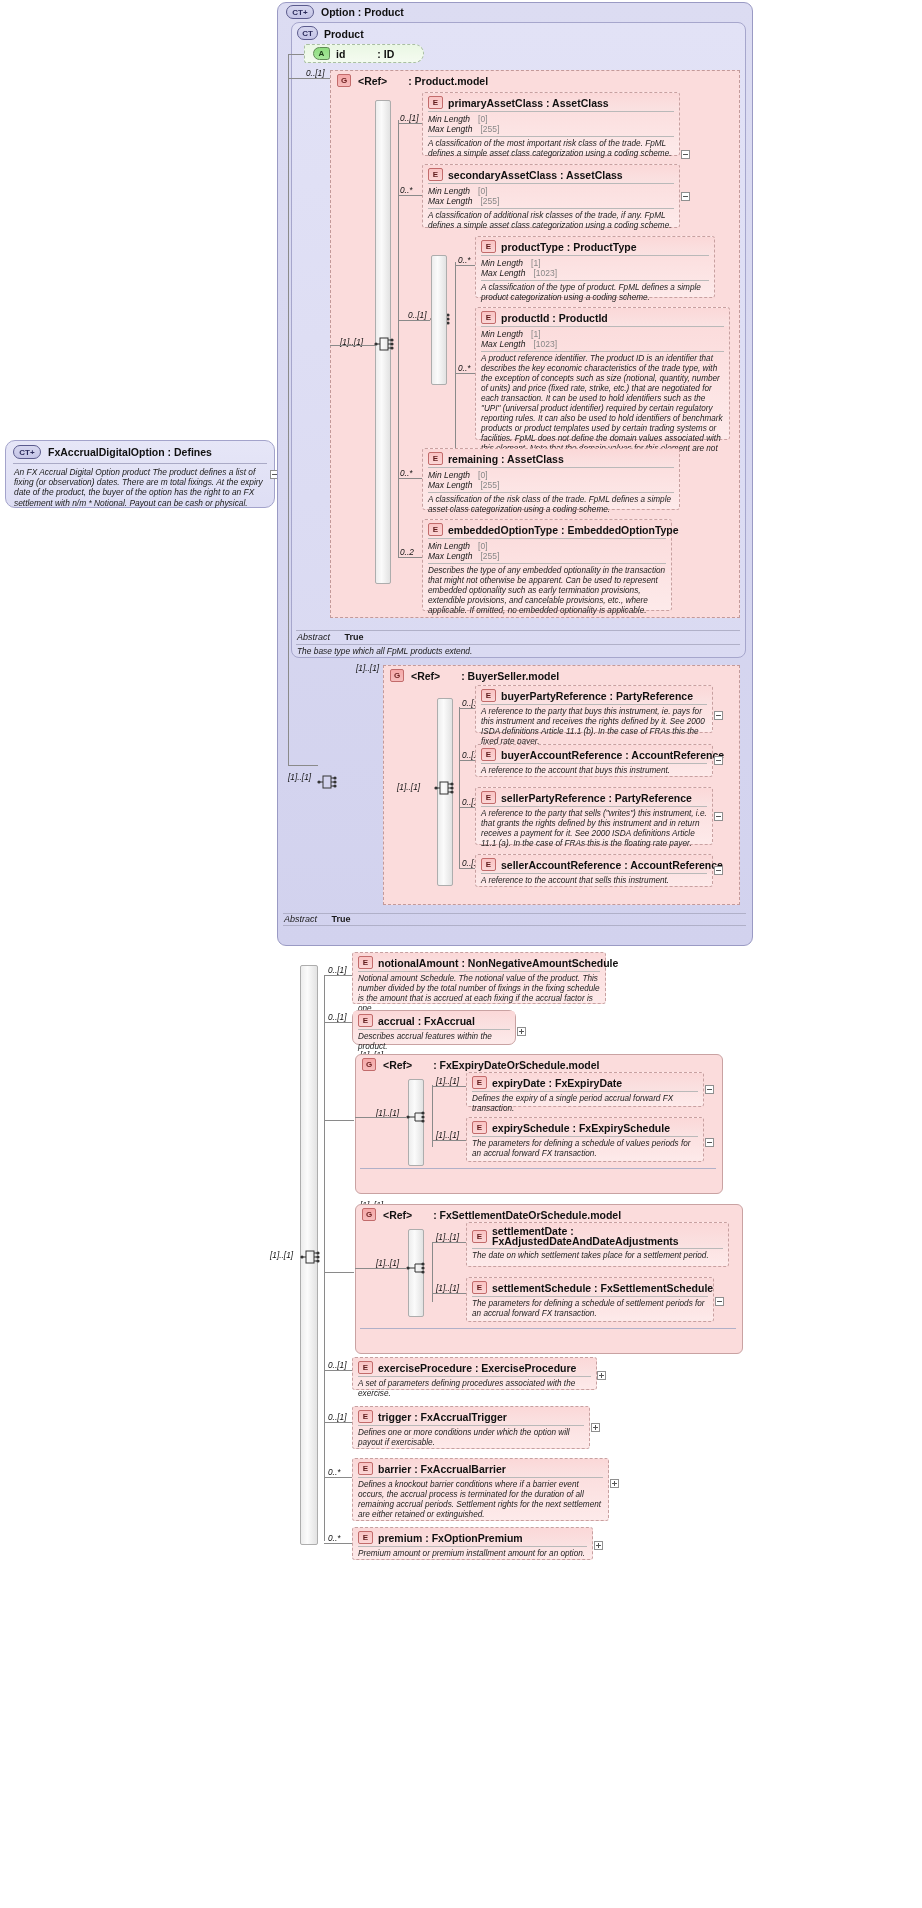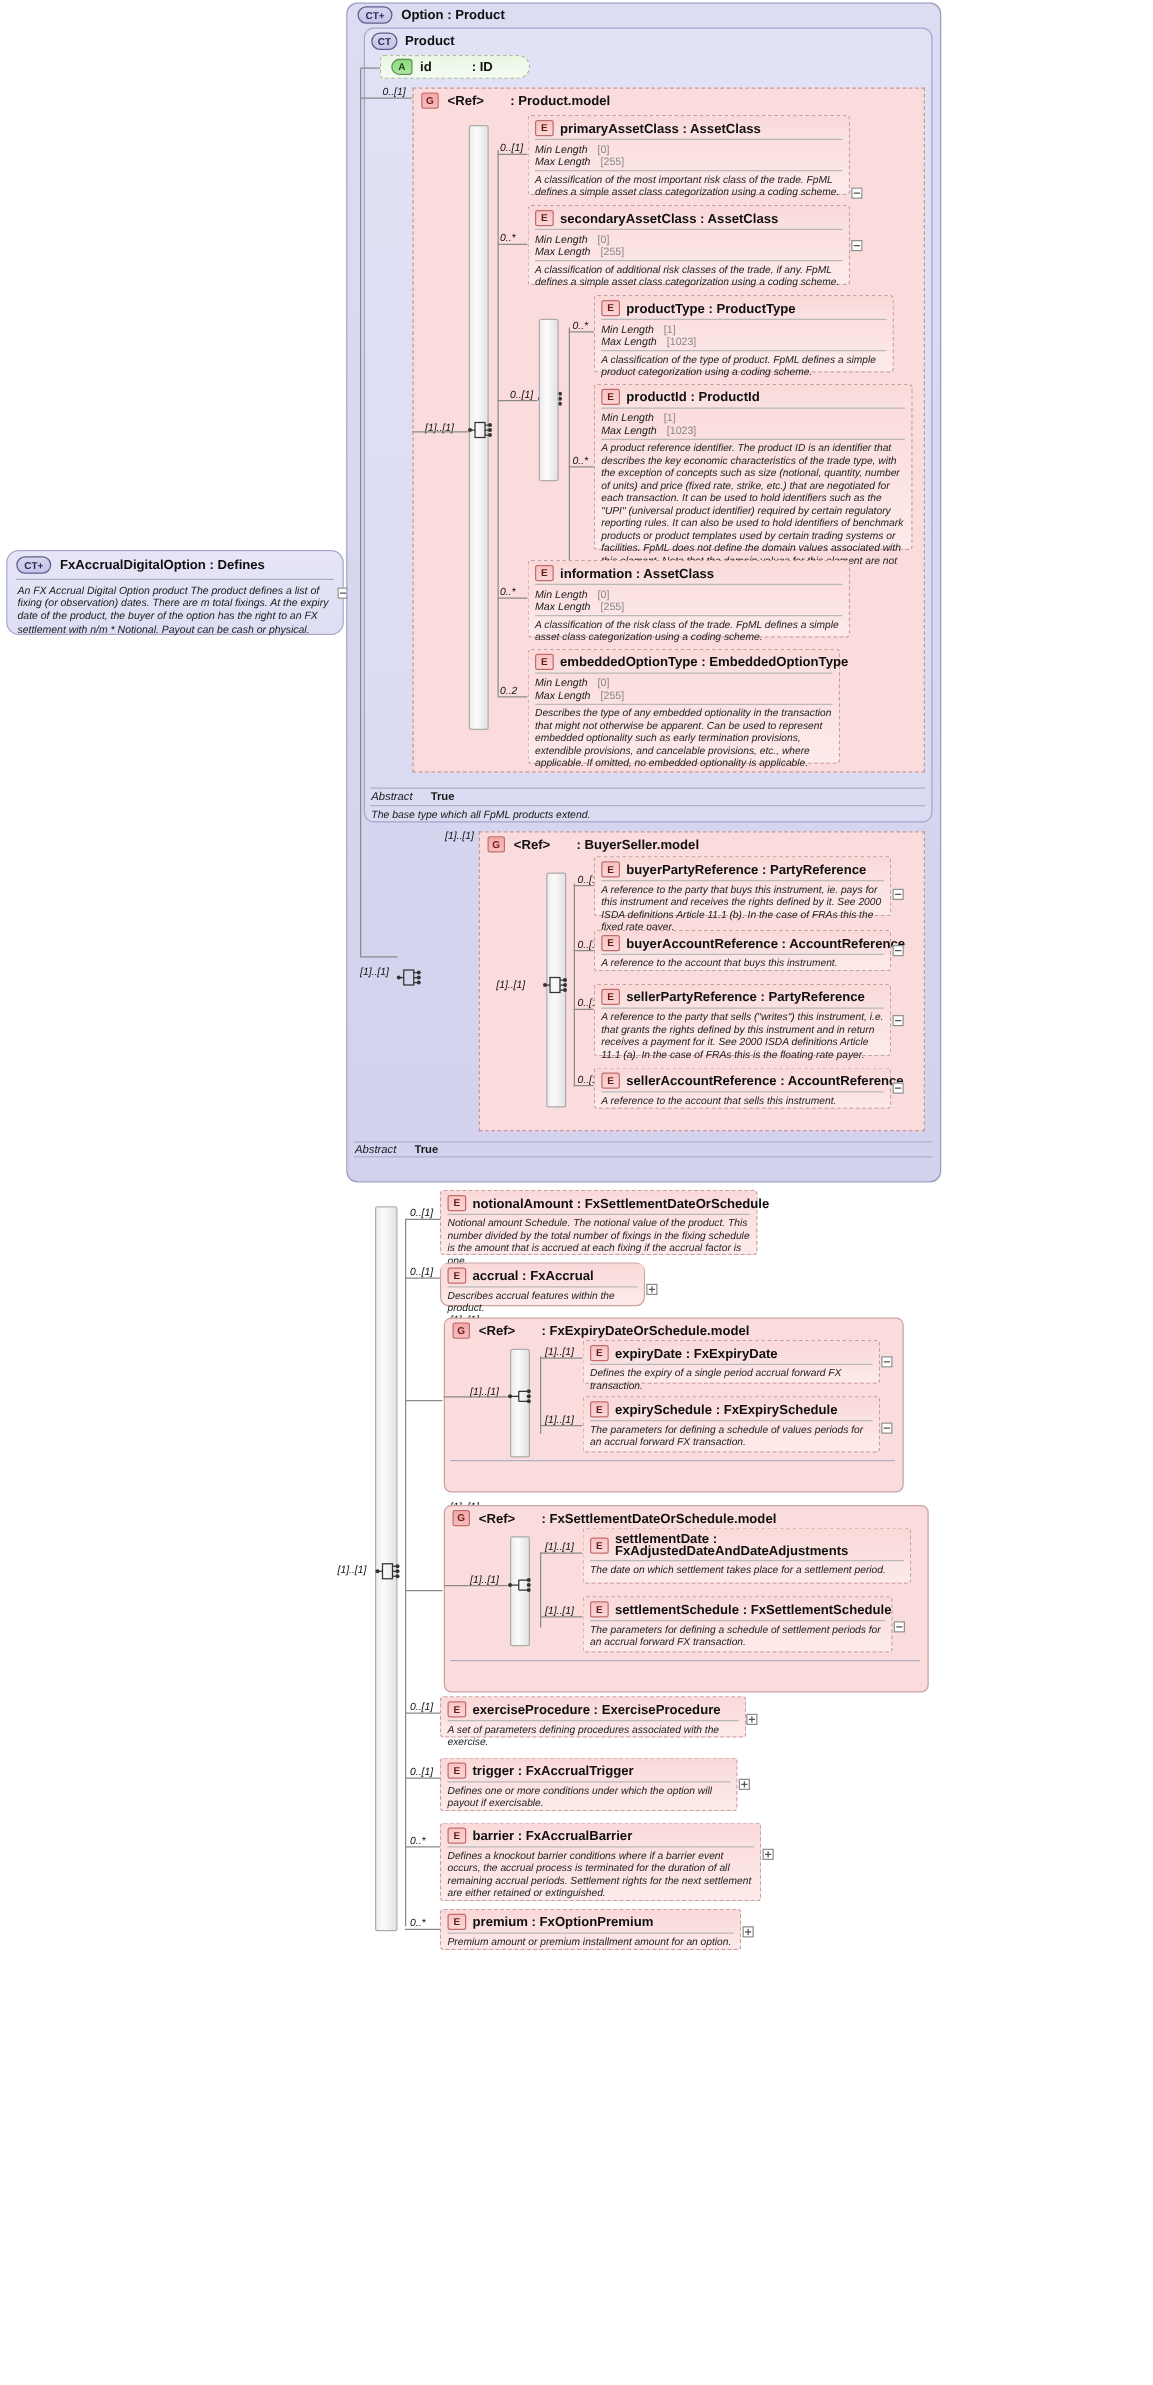--- a/index.html
+++ b/index.html
@@ -85,21 +85,21 @@
 
   <div class="ct-box" style="left:277px;top:2px;width:476px;height:944px;">
   </div>
   <div style="position:absolute;left:286px;top:5px;display:flex;align-items:center;gap:7px;">
     <span class="bdg bdg-ct">CT+</span>
     <span class="ttl">Option    : Product</span>
   </div>
 
   <div class="ct-inner" style="left:291px;top:22px;width:455px;height:636px;">
   </div>
-  <div style="position:absolute;left:297px;top:26px;display:flex;align-items:center;gap:6px;">
+  <div style="position:absolute;left:297px;top:26px;display:flex;align-items:flex-end;gap:6px;">
     <span class="bdg bdg-ct" style="width:21px;">CT</span>
     <span class="ttl">Product</span>
   </div>
 
   <div class="vline" style="left:288px;top:55px;height:710px;"></div>
 
   <div class="hline" style="left:288px;top:54px;width:16px;"></div>
   <div class="attr" style="left:304px;top:44px;width:120px;height:19px;">
     <span class="bdg bdg-a">A</span>
     <span class="ttl-plain">id</span>
@@ -214,21 +214,21 @@
     </div>
     <div class="elem-sep"></div>
     <div class="desc">A product reference identifier. The product ID is an identifier that describes the key economic characteristics of the trade type, with the exception of concepts such as size (notional, quantity, number of units) and price (fixed rate, strike, etc.) that are negotiated for each transaction. It can be used to hold identifiers such as the "UPI" (universal product identifier) required by certain regulatory reporting rules. It can also be used to hold identifiers of benchmark products or product templates used by certain trading systems or facilities. FpML does not define the domain values associated with this element. Note that the domain values for this element are not strictly an enumerated list.</div>
   </div>
 
   <div class="card" style="left:400px;top:468px;">0..*</div>
   <div class="hline" style="left:398px;top:478px;width:24px;"></div>
   <div class="elem" style="left:422px;top:448px;width:258px;height:62px;">
     <div class="elem-hdr">
       <span class="bdg bdg-e">E</span>
-      <span class="ttl">information : AssetClass</span>
+      <span class="ttl">remaining : AssetClass</span>
     </div>
     <div class="elem-sep"></div>
     <div class="facets">
       <span>Min Length</span><span class="fv">[0]</span><br>
       <span>Max Length</span><span class="fv">[255]</span>
     </div>
     <div class="elem-sep"></div>
     <div class="desc">A classification of the risk class of the trade. FpML defines a simple asset class categorization using a coding scheme.</div>
   </div>
 
@@ -361,21 +361,21 @@
       <circle cx="18" cy="9" r="1.6" fill="#333"></circle>
       <circle cx="18" cy="13" r="1.6" fill="#333"></circle>
   </svg>
   <div class="vline" style="left:324px;top:975px;height:566px;"></div>
 
   <div class="card" style="left:328px;top:965px;">0..[1]</div>
   <div class="hline" style="left:324px;top:975px;width:28px;"></div>
   <div class="elem" style="left:352px;top:952px;width:254px;height:52px;">
     <div class="elem-hdr">
       <span class="bdg bdg-e">E</span>
-      <span class="ttl">notionalAmount : FxSettlementDateOrSchedule</span>
+      <span class="ttl">notionalAmount : NonNegativeAmountSchedule</span>
     </div>
     <div class="elem-sep"></div>
     <div class="desc">Notional amount Schedule. The notional value of the product. This number divided by the total number of fixings in the fixing schedule is the amount that is accrued at each fixing if the accrual factor is one.</div>
   </div>
 
   <div class="card" style="left:328px;top:1012px;">0..[1]</div>
   <div class="hline" style="left:324px;top:1022px;width:28px;"></div>
   <div class="elem solid" style="left:352px;top:1010px;width:164px;height:35px;">
     <div class="elem-hdr">
       <span class="bdg bdg-e">E</span>

